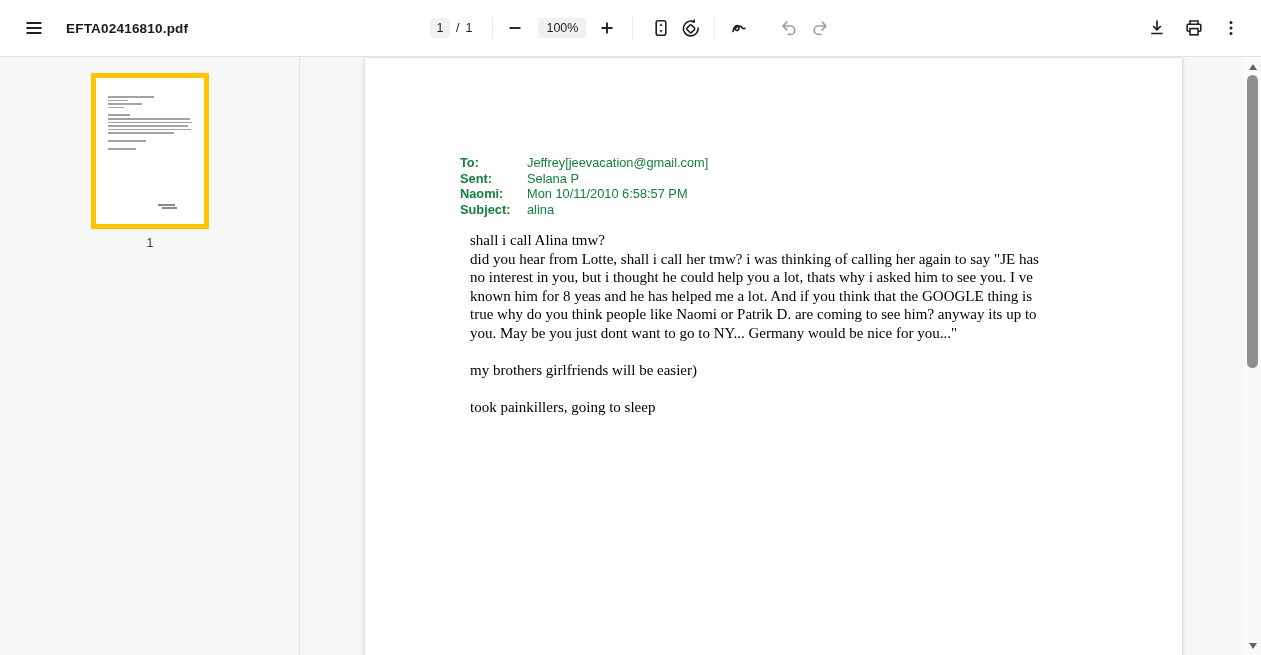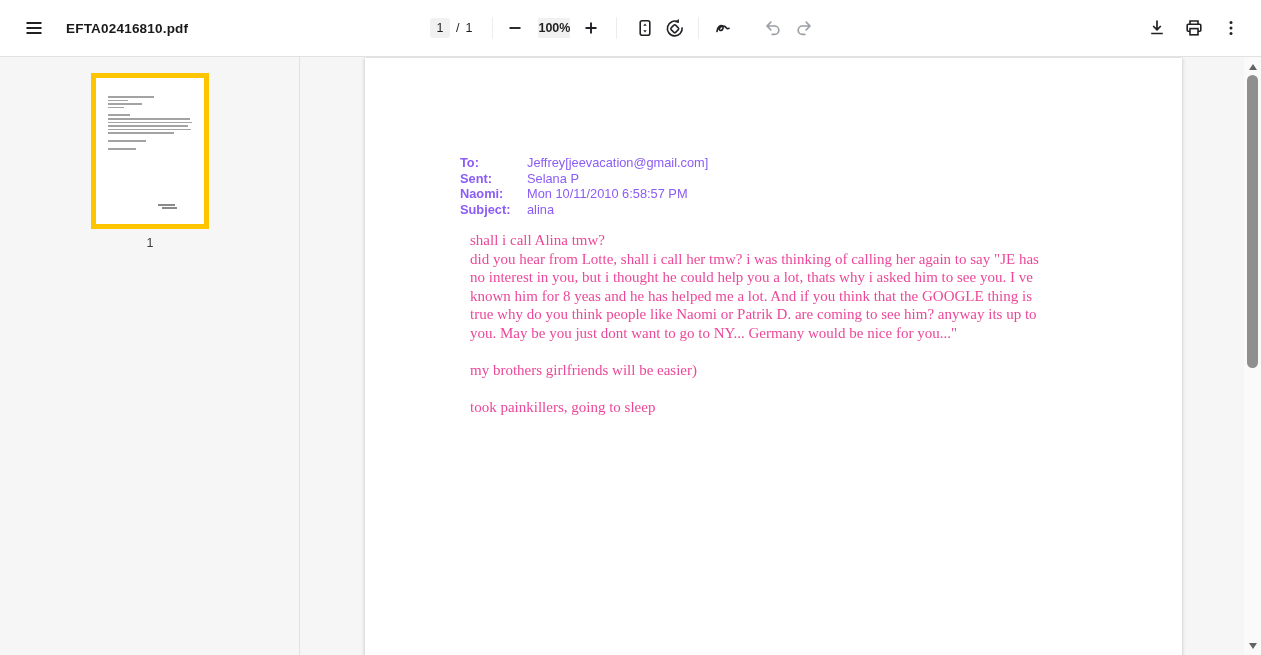--- a/index.html
+++ b/index.html
@@ -10,46 +10,46 @@
   .toolbar { position:absolute; left:0; top:0; width:1261px; height:57px;
              background:#ffffff; border-bottom:1px solid #e2e2e2; z-index:5; }
   .tb-btn { width:28px; height:28px; display:flex; align-items:center; justify-content:center;
             background:none; border:none; cursor:pointer; border-radius:4px; padding:0; }
   .tb-left { position:absolute; left:20px; top:0; height:56px; display:flex; align-items:center; gap:18px; }
   .filename { font-size:13.5px; font-weight:600; color:#1a1a1a; letter-spacing:.2px; }
   .tb-center { position:absolute; left:430px; top:0; height:56px; display:flex; align-items:center; }
   .chip { background:#f1f1f1; border-radius:3px; font-size:12.5px; color:#1f1f1f;
           display:flex; align-items:center; justify-content:center; border:none; }
   .page-chip { width:20px; height:20px; }
-  .zoom-chip { width:32px; height:20px; border-radius:0; cursor:pointer;font-weight:bold; }
+  .zoom-chip { width:48px; height:20px; border-radius:0; cursor:pointer; }
   .page-count { font-size:12.5px; color:#1f1f1f; margin-left:6px; display:flex; gap:6px; }
   .tb-sep { width:1px; height:22px; background:#ececec; }
   .tb-right { position:absolute; right:16px; top:0; height:56px; display:flex; align-items:center; gap:9px; }
 
   
   .content { position:absolute; left:0; top:57px; width:1261px; height:598px; background:#f6f6f7; }
 
   
   .sidebar { position:absolute; left:0; top:0; width:300px; height:598px;
              background:#f6f6f7; border-right:1px solid #e2e2e2; }
   .thumb-wrap { position:absolute; left:91px; top:16px; width:118px; cursor:pointer; }
   .thumb-frame { width:118px; height:156px; background:var(--highlight,#fcc500); padding:5px; }
   .thumb-page { width:108px; height:146px; background:#ffffff; position:relative; overflow:hidden; }
   .tl { position:absolute; height:1.5px; background:#a3a3a3; }
   .thumb-label { margin-top:7px; text-align:center; font-size:12.5px; color:#3c3c3c; }
 
   
   .viewer { position:absolute; left:301px; top:0; width:943px; height:598px; overflow:hidden; }
   .pdf-page { position:absolute; left:64px; top:1px; width:817px; height:1300px; background:#ffffff;
               box-shadow:0 0 4px rgba(0,0,0,.22); }
-  .email-headers { position:absolute; left:95px; top:97px; font-size:12.8px; color:#8b5cf6; line-height:15.7px; }
+  .email-headers { position:absolute; left:95px; top:97px; font-size:12.8px; color:#15803d; line-height:15.7px; }
   .eh-row { display:flex; }
   .eh-label { font-weight:bold; width:67px; }
   .email-body { position:absolute; left:105px; top:173px; font-family:"Liberation Serif", serif;
-                font-size:15px; color:#ec4899; line-height:18.6px; white-space:nowrap; }
+                font-size:15px; color:#000000; line-height:18.6px; white-space:nowrap; }
   .bline { min-height:18.6px; }
 
   
   .scrollbar { position:absolute; right:0; top:0; width:17px; height:598px; background:#fafafa; }
   .sb-arrow { position:absolute; left:0; width:17px; height:15px; display:flex;
               align-items:center; justify-content:center; cursor:pointer; }
   .sb-arrow.up { top:2px; }
   .sb-arrow.down { bottom:2px; }
   .tri-up { width:0; height:0; border-left:4.5px solid transparent; border-right:4.5px solid transparent;
             border-bottom:6px solid #636363; }

